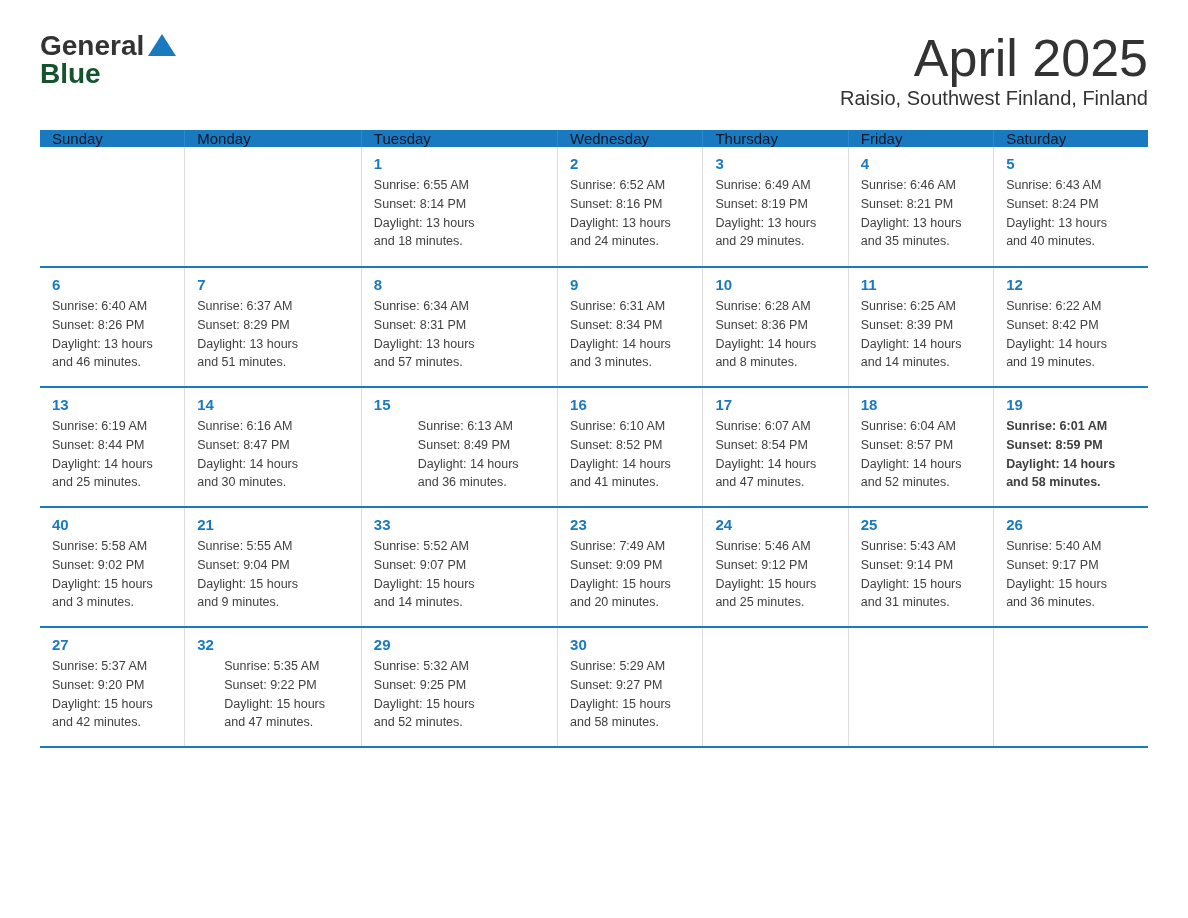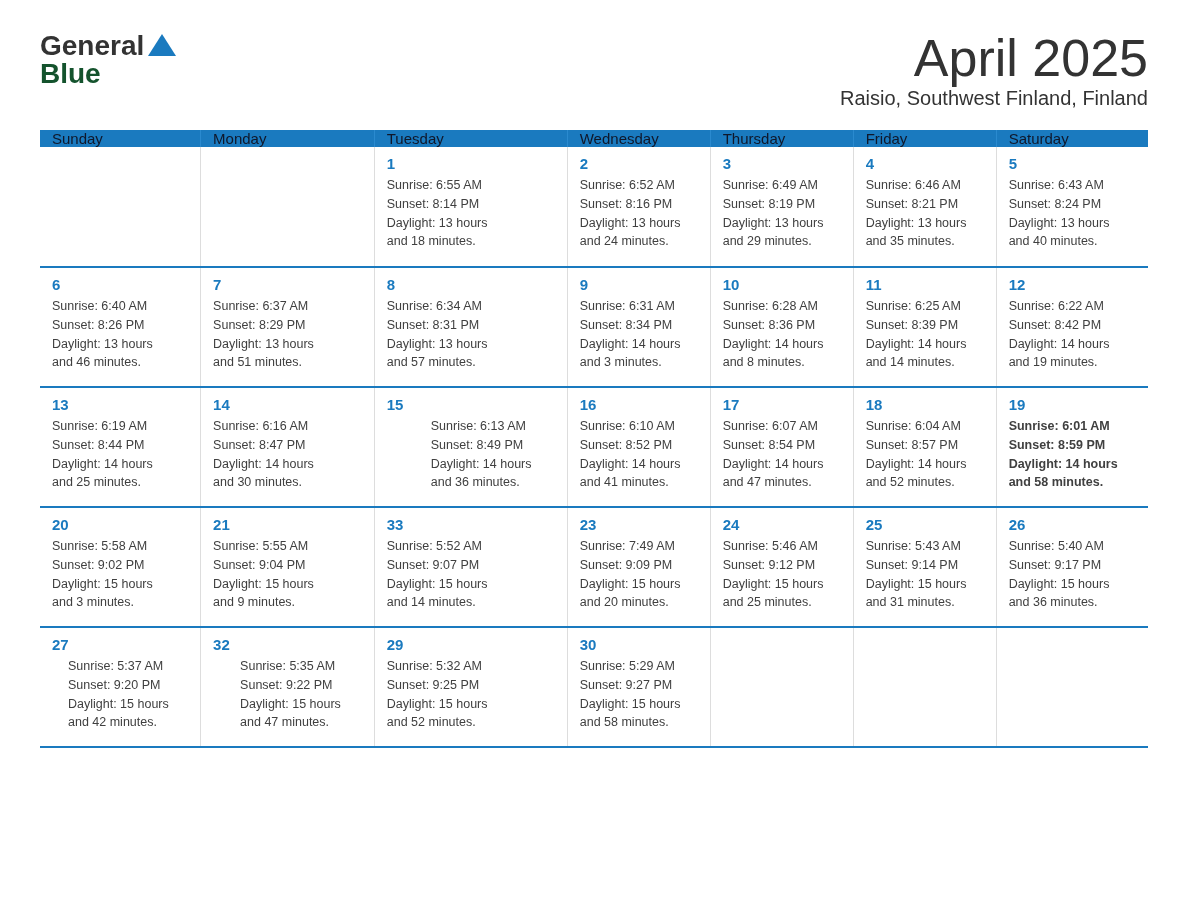--- a/index.html
+++ b/index.html
@@ -260,21 +260,21 @@
         <td>
           <span class="day-number">19</span>
           <div class="day-info" style="white-space: pre-line; font-weight: bold;">Sunrise: 6:01 AM
 Sunset: 8:59 PM
 Daylight: 14 hours
 and 58 minutes.</div>
         </td>
       </tr>
       <tr>
         <td>
-          <span class="day-number">20</span>
+          <span class="day-number">40</span>
           <div class="day-info" style="white-space: pre-line;">Sunrise: 5:58 AM
 Sunset: 9:02 PM
 Daylight: 15 hours
 and 3 minutes.</div>
         </td>
         <td>
           <span class="day-number">21</span>
           <div class="day-info" style="white-space: pre-line;">Sunrise: 5:55 AM
 Sunset: 9:04 PM
 Daylight: 15 hours
@@ -312,21 +312,21 @@
           <span class="day-number">26</span>
           <div class="day-info" style="white-space: pre-line;">Sunrise: 5:40 AM
 Sunset: 9:17 PM
 Daylight: 15 hours
 and 36 minutes.</div>
         </td>
       </tr>
       <tr>
         <td>
           <span class="day-number">27</span>
-          <div class="day-info" style="white-space: pre-line; margin-left: 16px;">Sunrise: 5:37 AM
+          <div class="day-info" style="white-space: pre-line;">Sunrise: 5:37 AM
 Sunset: 9:20 PM
 Daylight: 15 hours
 and 42 minutes.</div>
         </td>
         <td>
           <span class="day-number">32</span>
           <div class="day-info" style="white-space: pre-line; margin-left: 27px;">Sunrise: 5:35 AM
 Sunset: 9:22 PM
 Daylight: 15 hours
 and 47 minutes.</div>

